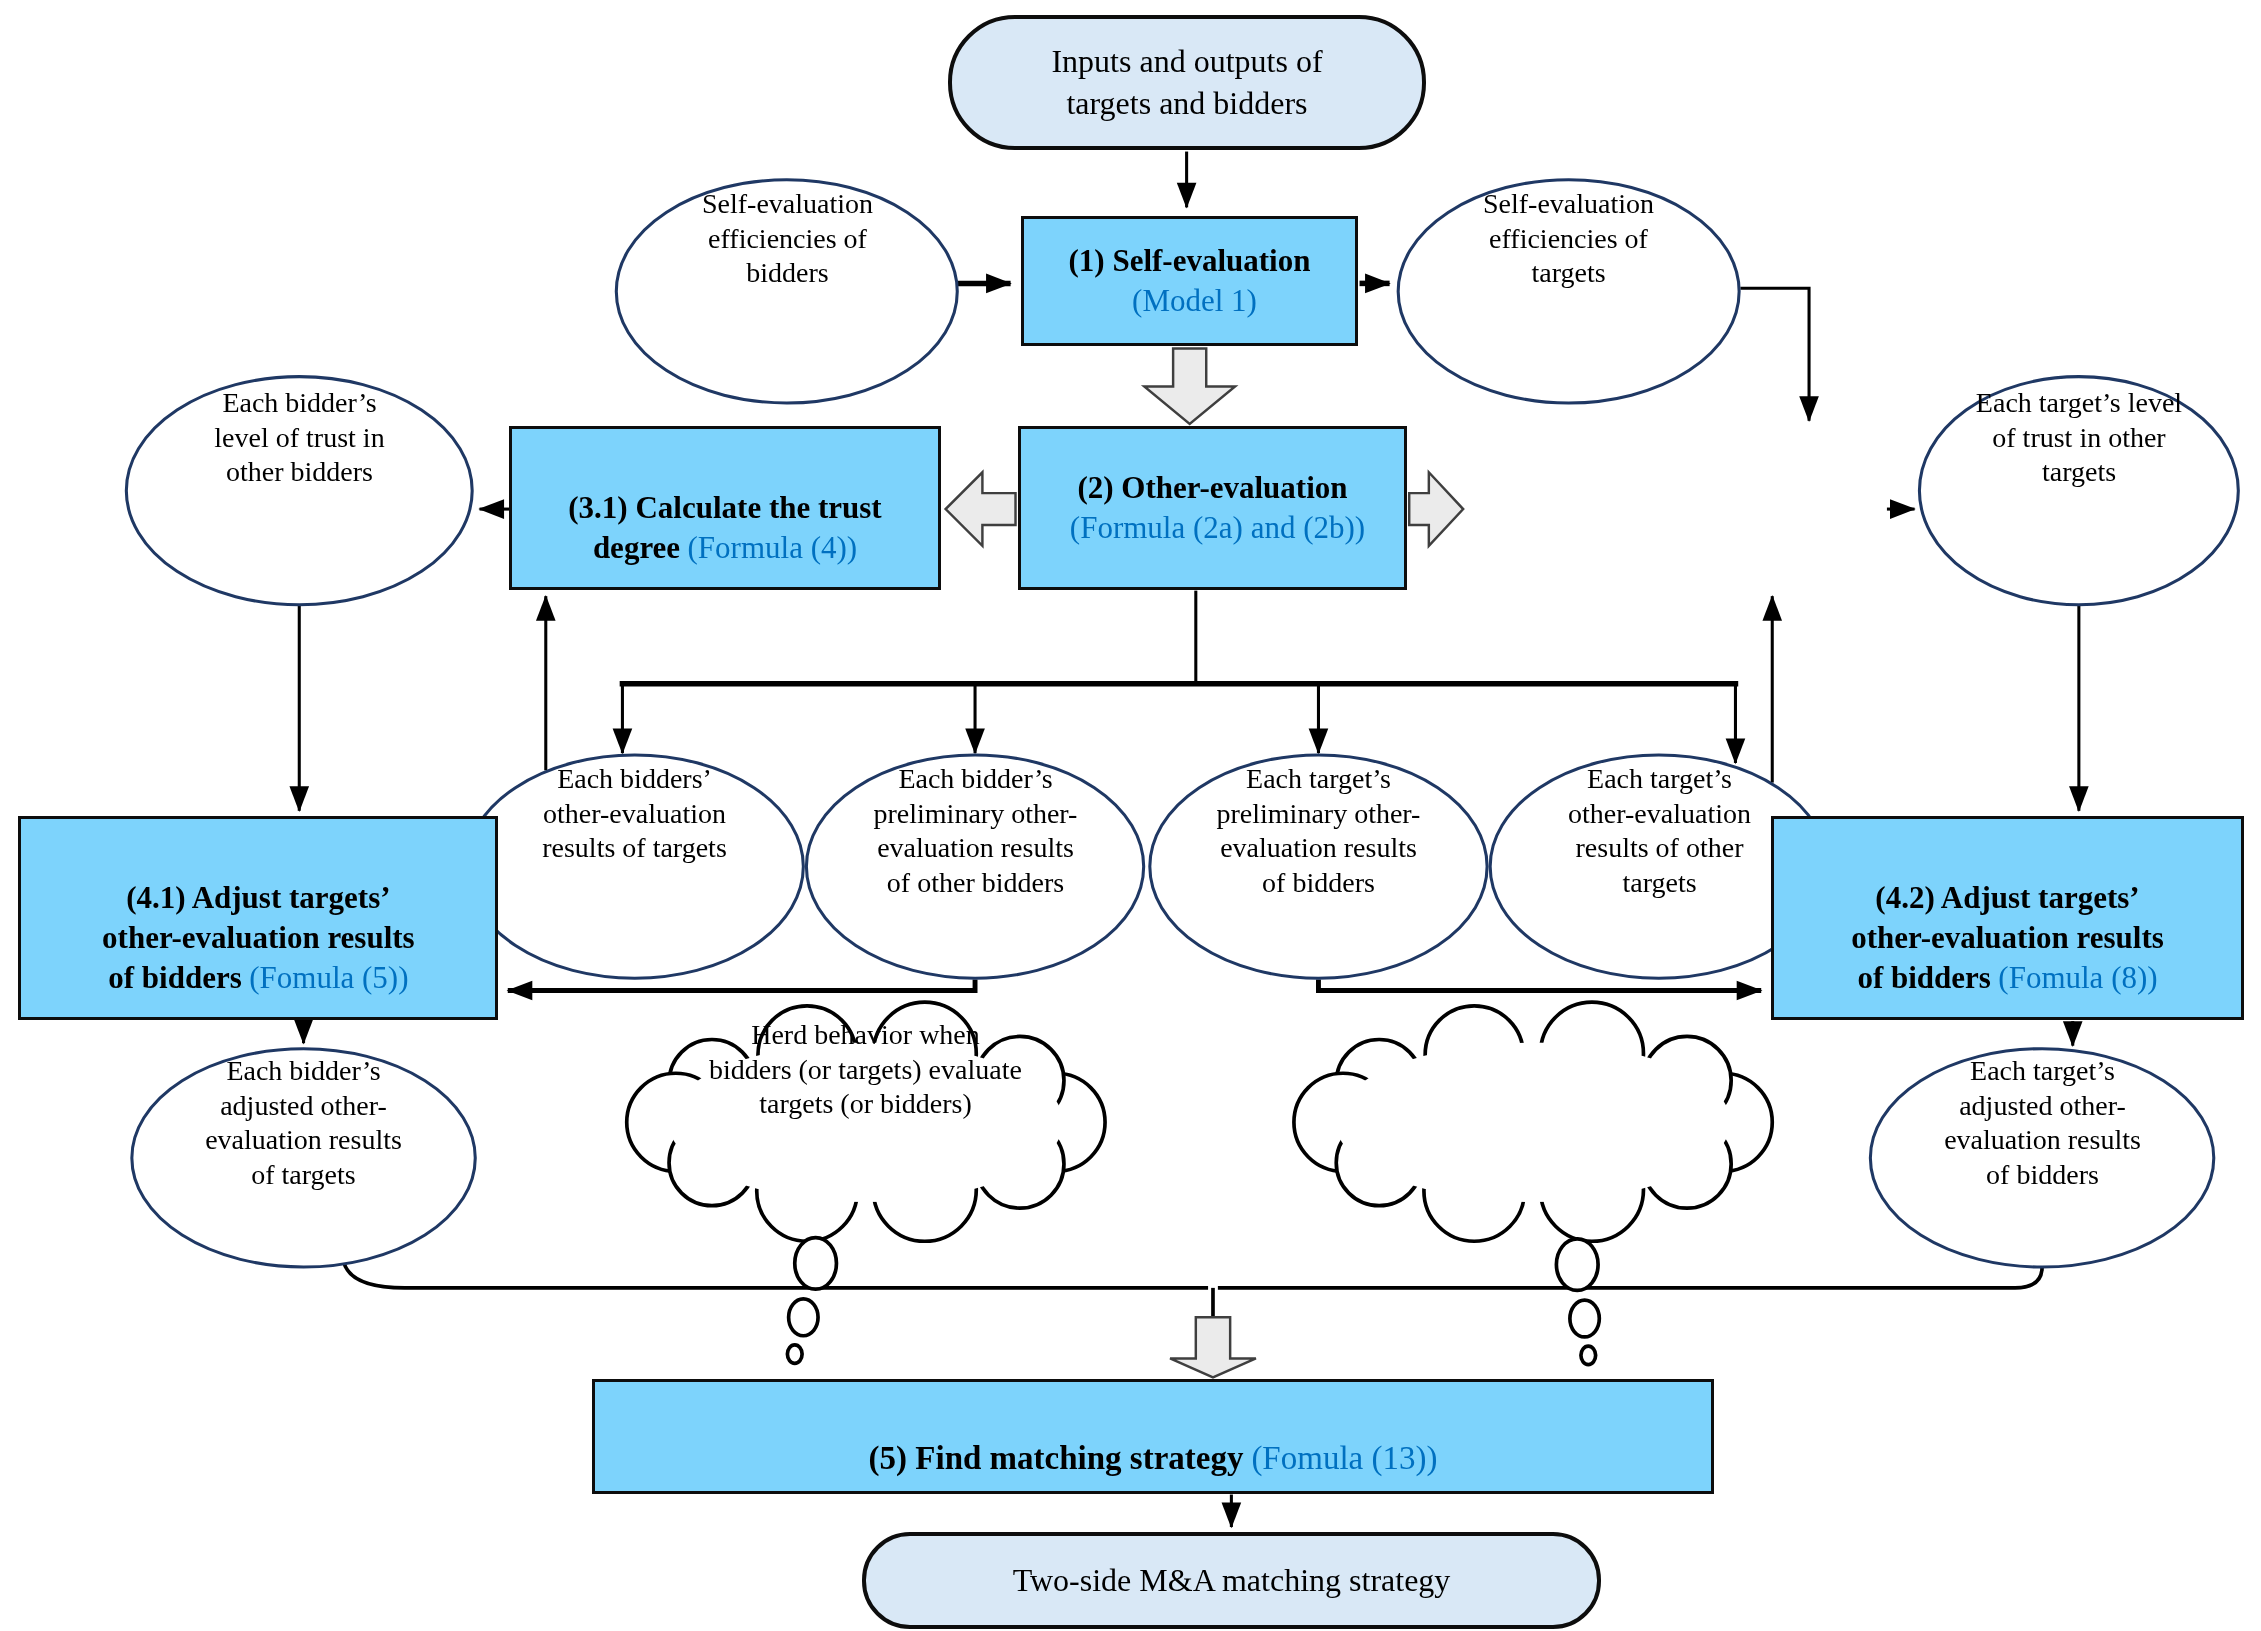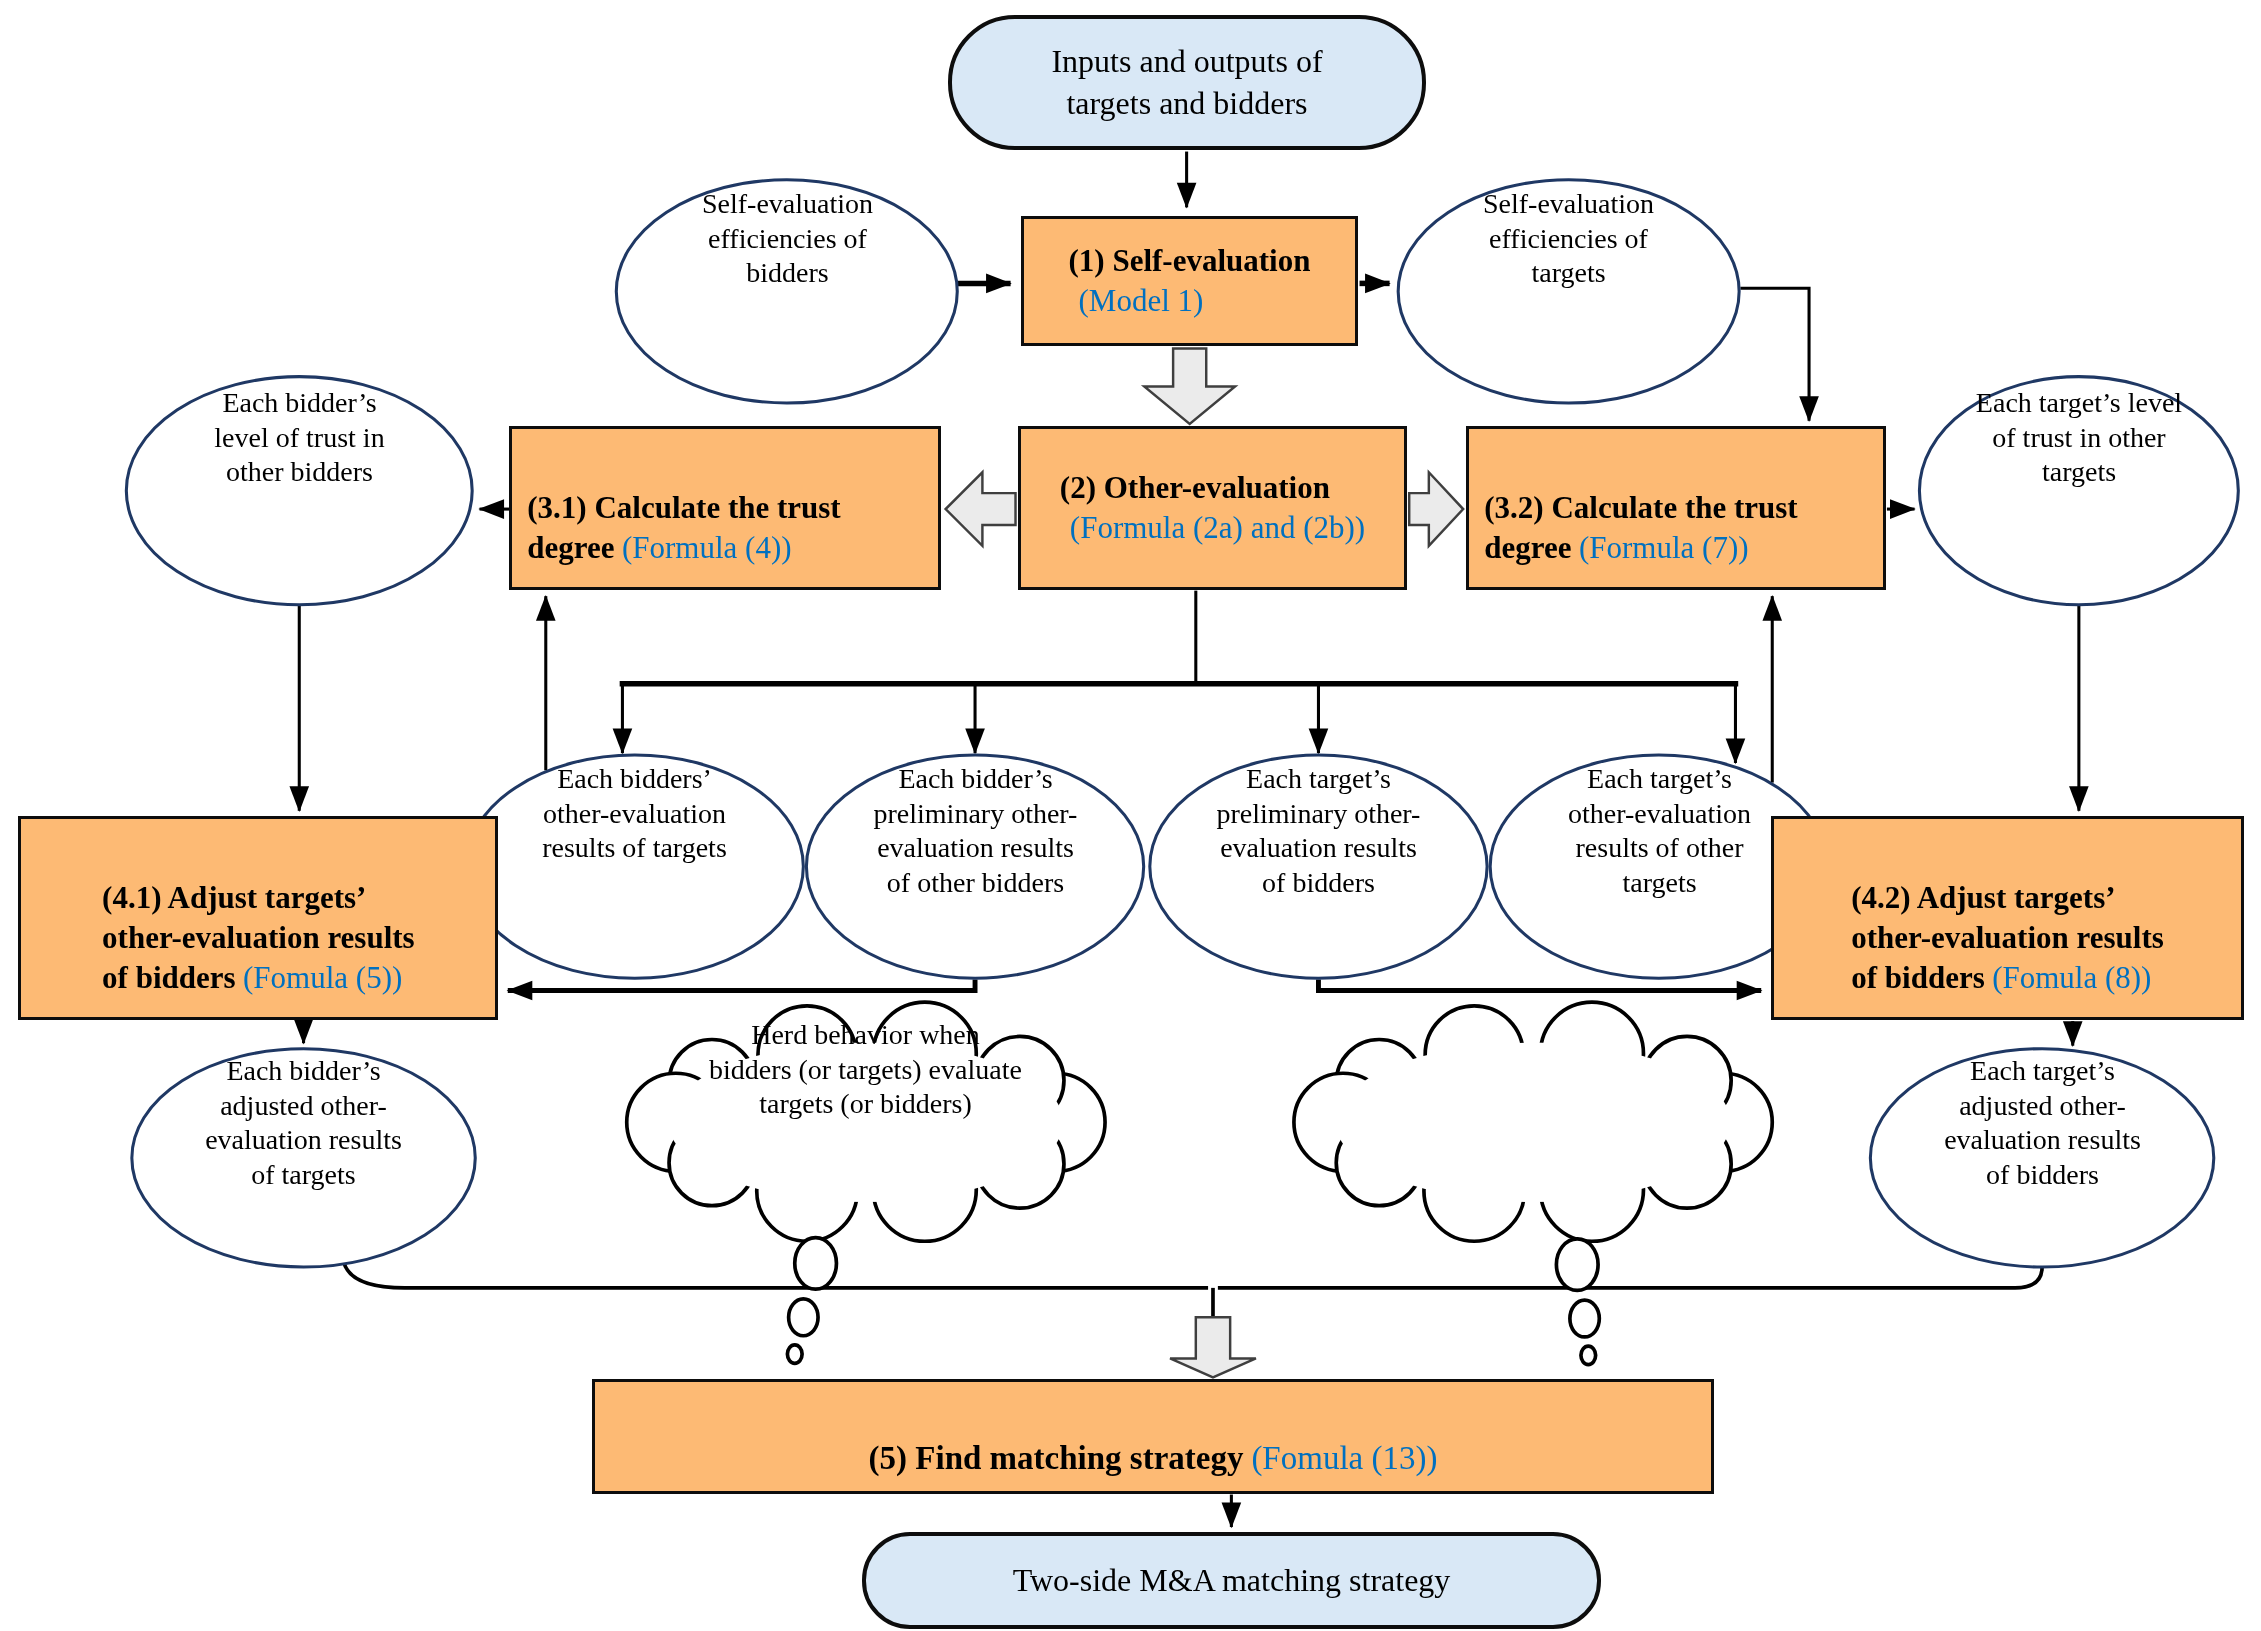--- a/index.html
+++ b/index.html
@@ -7,22 +7,23 @@
     position:relative;
     width:2261px;height:1632px;
     background:#ffffff;
     font-family:"Liberation Serif","DejaVu Serif",serif;
     color:#000;
     overflow:hidden;
   }
   #wires{position:absolute;left:0;top:0;width:2261px;height:1632px;}
   .node-box{
     position:absolute;box-sizing:border-box;
-    background:#fdba74;border:3.7px solid #0d0d0d;
+    background:#7dd3fc;border:3.7px solid #0d0d0d;
     display:flex;align-items:center;justify-content:center;
+    text-align:center;
   }
   .terminal{
     position:absolute;box-sizing:border-box;
     background:#d9e8f6;border:4.3px solid #0d0d0d;
     display:flex;align-items:center;justify-content:center;
     text-align:center;
   }
   .etext,.ctext{
     position:absolute;display:flex;align-items:flex-start;justify-content:center;
     text-align:center;font-size:28px;line-height:1.24;
@@ -162,25 +163,20 @@
       <span class="main">(3.1) Calculate the trust degree</span><span class="formula">(Formula (4))</span>
     </div>
   </div>
 
   <div class="node-box" style="left:1018px;top:426px;width:389px;height:164px;">
     <div class="txt">
       <span class="main">(2) Other-evaluation</span><span class="formula block">(Formula (2a) and (2b))</span>
     </div>
   </div>
 
-  <div class="node-box" style="left:1466px;top:426px;width:420px;height:164px;padding:0 15.3px;">
-    <div class="txt">
-      <span class="main">(3.2) Calculate the trust degree</span><span class="formula">(Formula (7))</span>
-    </div>
-  </div>
 
   <div class="node-box" style="left:18.4px;top:816px;width:480px;height:204px;">
     <div class="txt">
       <span class="main">(4.1) Adjust targets’
 other-evaluation results
 of bidders</span><span class="formula">(Fomula (5))</span>
     </div>
   </div>
 
   <div class="node-box" style="left:1771px;top:816px;width:473px;height:204px;">

